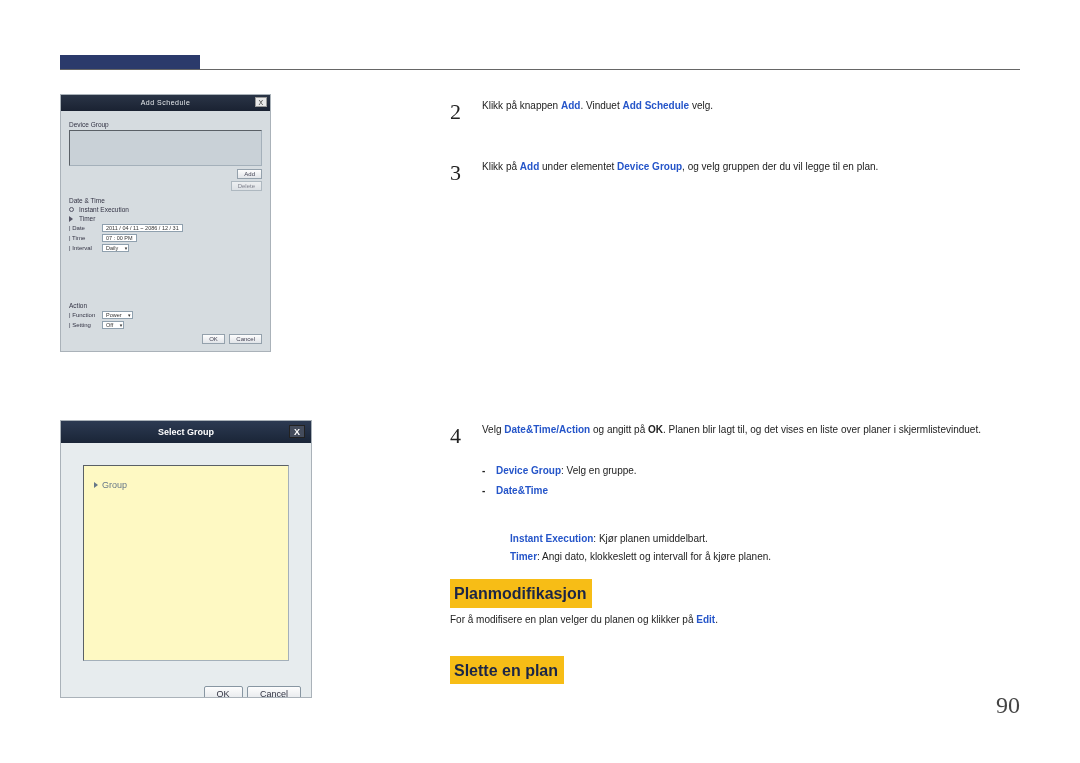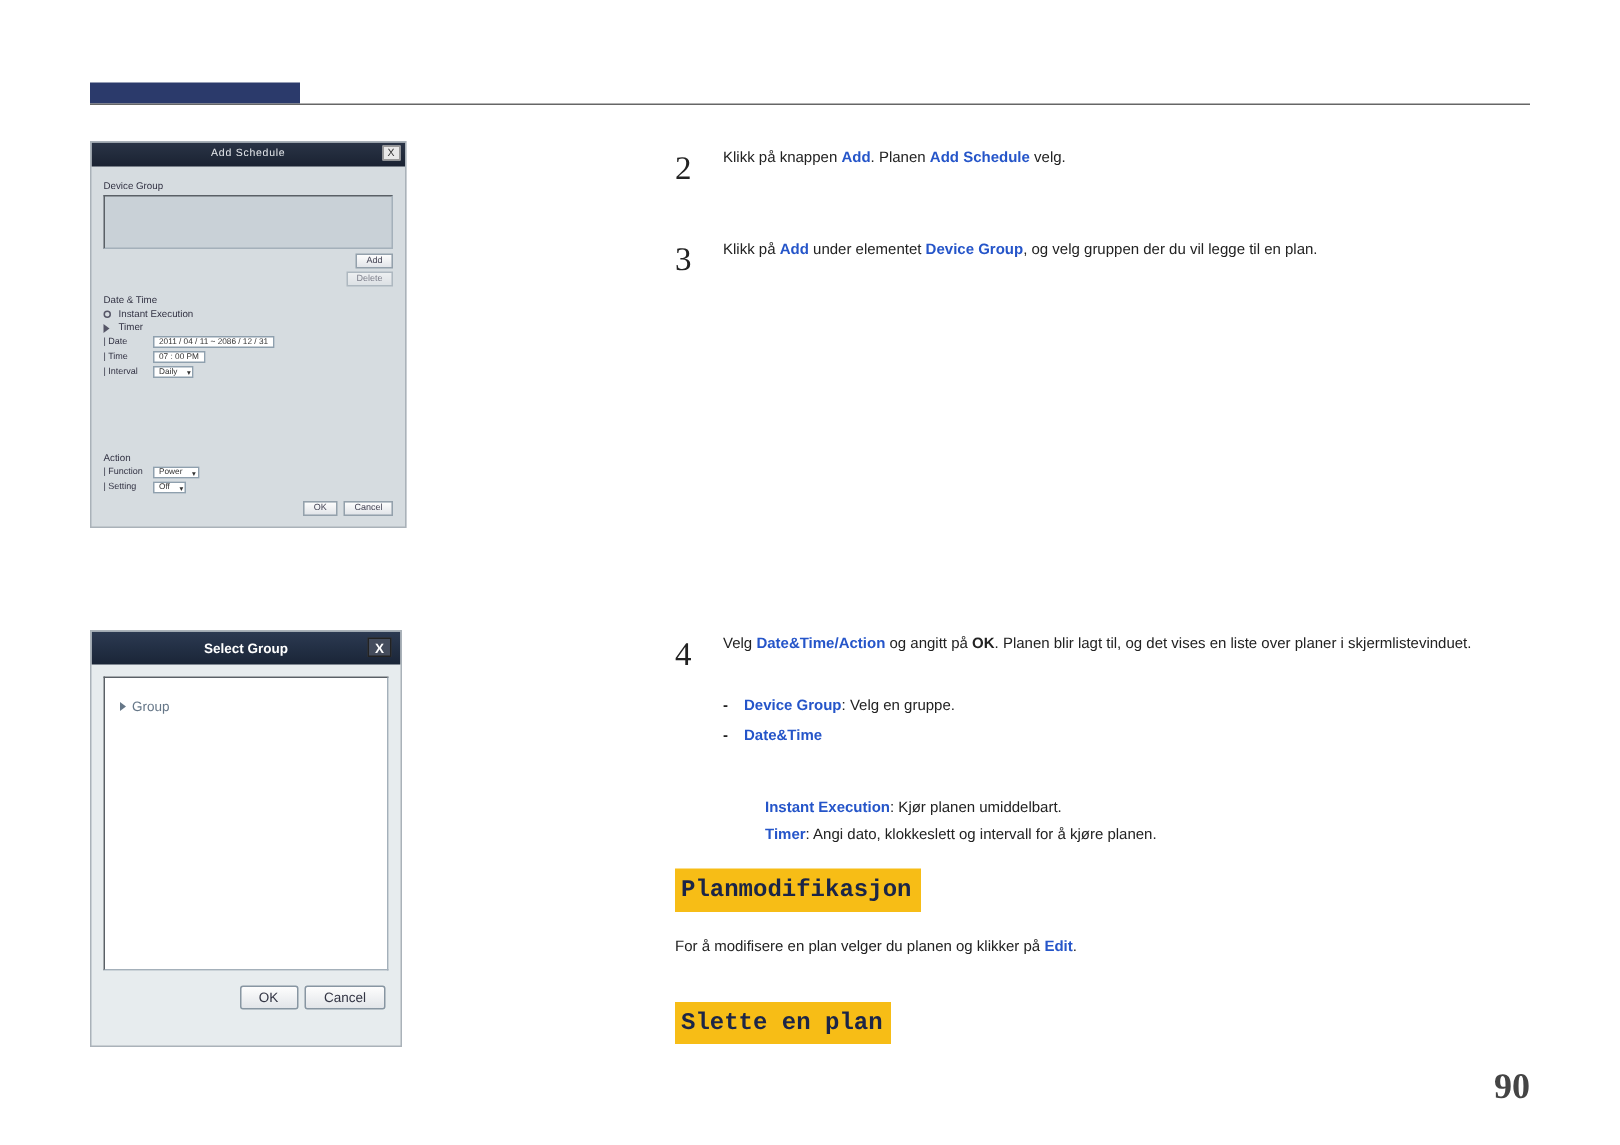--- a/index.html
+++ b/index.html
@@ -110,21 +110,21 @@
   }
   .bottom-btns {
     position: absolute;
     bottom: 6px;
     right: 8px;
   }
   .screenshot-2 {
     position: absolute;
     top: 420px;
     left: 60px;
-    width: 208px;
+    width: 252px;
     height: 278px;
     background: #e7ecee;
     border: 1px solid #aab2b9;
     overflow: hidden;
   }
   .titlebar2 {
     height: 22px;
     background: linear-gradient(#2c3a52, #1a2537);
     color: #fff;
     font-size: 9px;
@@ -139,23 +139,23 @@
     top: 4px;
     width: 16px;
     height: 13px;
     background: #444c5c;
     color: #fff;
     font-size: 9px;
     line-height: 13px;
     border: 1px solid #222;
   }
   .groupbox2 {
-    margin: 8px;
+    margin: 22px;
     height: 196px;
-    background: #ffffff;
+    background: #fef9c3;
     border: 1px inset #a4b0ba;
     padding: 14px 10px;
     font-size: 9px;
     color: #667788;
   }
   .tree-arrow { display:inline-block; width:0;height:0;border-top:3px solid transparent;border-bottom:3px solid transparent;border-left:4px solid #667788; margin-right:4px;}
   .bottom-btns2 {
     text-align: right;
     padding: 0 10px;
   }
@@ -198,32 +198,31 @@
   .nested { margin-left: 0; margin-top: 32px; }
   .nested .line { margin: 2px 0; padding-left:14px;}
   h3.subhead {
     background: #f7bd16;
     display: inline-block;
     font-size: 16px;
     font-weight: bold;
     color: #1b2547;
     padding: 2px 6px 1px 4px;
     margin-top: 10px;
-    margin-bottom: 16px;
-    font-family: Liberation Mono, monospace;
+    margin-bottom: 4px;
+    font-family: Liberation Sans, sans-serif;
   }
   .para { font-size: 10px; margin-bottom: 18px; }
   .page-no {
     position: absolute;
-    bottom: 24px;
+    bottom: 44px;
     right: 60px;
     font-family: "Times New Roman", serif;
     font-size: 24px;
     color: #444;
-    font-weight: bold;
   }
   .content2 {
     position: absolute;
     top: 418px;
     left: 450px;
     right: 60px;
     font-size: 10px;
     line-height: 1.6;
   }
   .radio-dot{display:inline-block;width:5px;height:5px;border:1px solid #556;border-radius:50%;margin-right:2px;vertical-align:middle;}
@@ -299,21 +298,21 @@
   <div class="bottom-btns2">
     <span class="mini-btn2">OK</span>
     <span class="mini-btn2">Cancel</span>
   </div>
 </div>
 
 <div class="content">
   <div class="step-row">
     <div class="step-num">2</div>
     <div class="step-text">
-      <span>Klikk på knappen </span><span class="bterm">Add</span><span>. Planen </span><span class="bterm">Add Schedule</span><span> velg.</span>
+      <span>Klikk på knappen </span><span class="bterm">Add</span><span>. Vinduet </span><span class="bterm">Add Schedule</span><span> velg.</span>
     </div>
   </div>
   <div class="step-row">
     <div class="step-num">3</div>
     <div class="step-text">
       <span>Klikk på </span><span class="bterm">Add</span><span> under elementet </span><span class="bterm">Device Group</span><span>, og velg gruppen der du vil legge til en plan.</span>
     </div>
   </div>
 </div>
 

